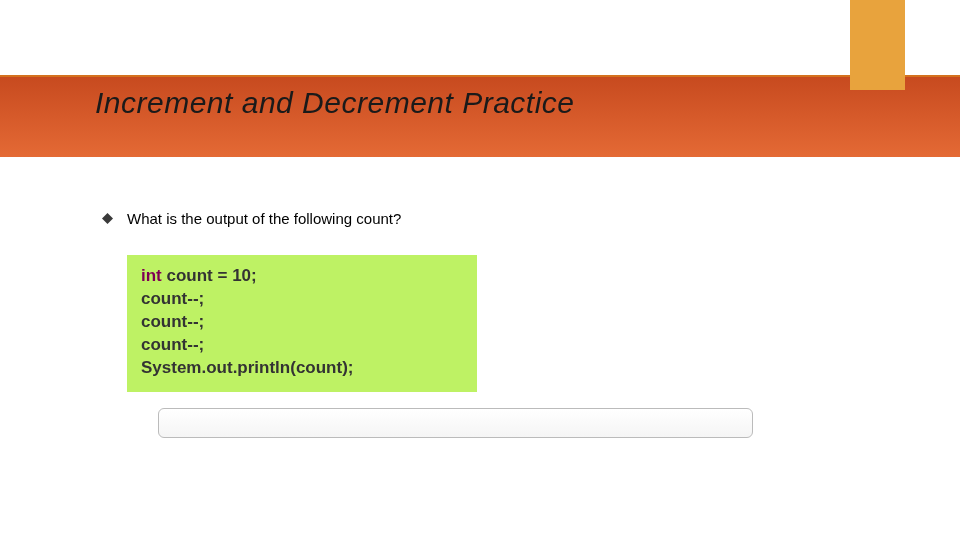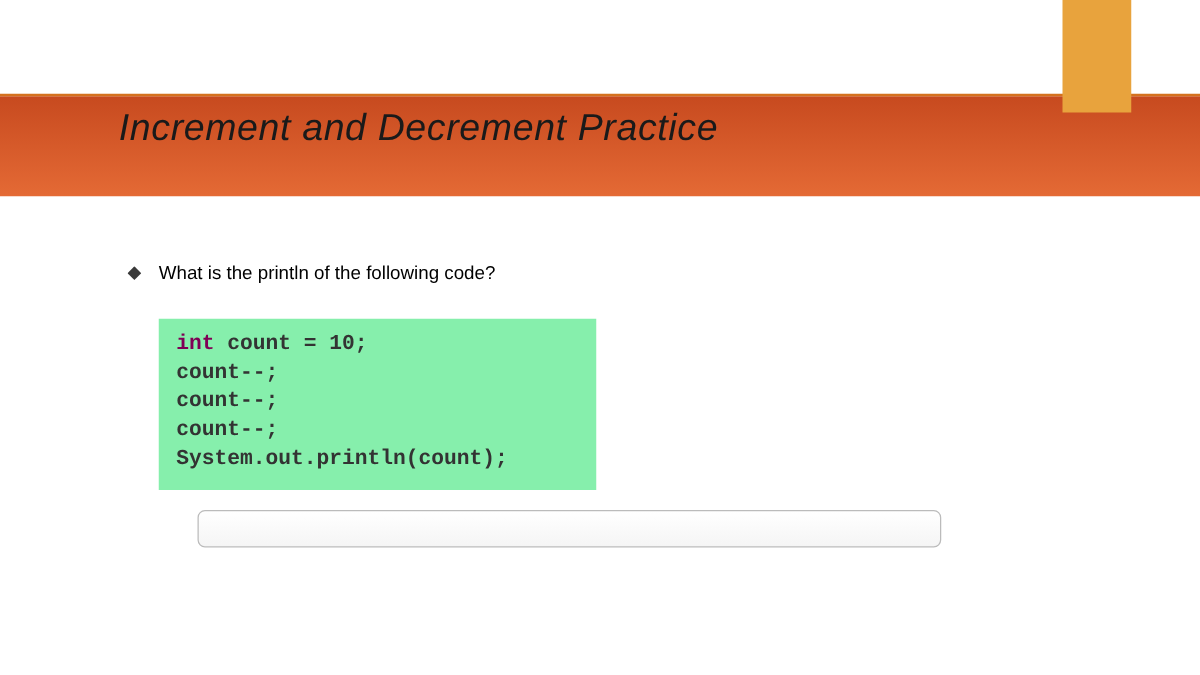--- a/index.html
+++ b/index.html
@@ -61,23 +61,23 @@
   .bullet-text {
     font-size: 15px;
     color: #000;
   }
 
   .code-block {
     position: absolute;
     top: 255px;
     left: 127px;
     width: 350px;
-    background: #86efac;
+    background: #bef264;
     padding: 10px 14px 12px 14px;
-    font-family: Liberation Mono, monospace;
+    font-family: Liberation Sans, sans-serif;
     font-size: 17px;
     font-weight: bold;
     line-height: 1.35;
     color: #333;
     white-space: pre;
     box-sizing: border-box;
   }
 
   .code-block .kw { color: #7f0055; }
 
@@ -100,21 +100,21 @@
 <div class="accent-block"></div>
 
 <div class="slide-title">Increment and Decrement Practice</div>
 
 <div class="bullet-row">
   <span class="bullet-icon">
     <svg viewBox="0 0 10 10">
         <polygon points="5,0 10,5 5,10 0,5" fill="#3a3a3a"></polygon>
       </svg>
   </span>
-  <span class="bullet-text">What is the println of the following code?</span>
+  <span class="bullet-text">What is the output of the following count?</span>
 </div>
 
 <div class="code-block"><span class="kw">int</span><span> count = 10;</span>
 <span>count--;</span>
 <span>count--;</span>
 <span>count--;</span>
 <span>System.out.println(count);</span></div>
 
 <div class="answer-box"></div>
 

